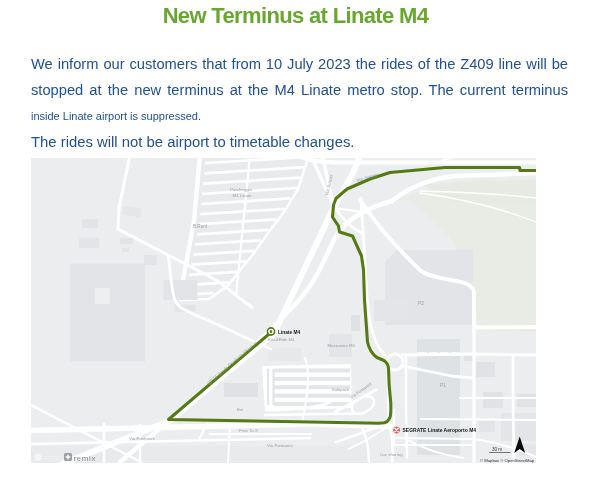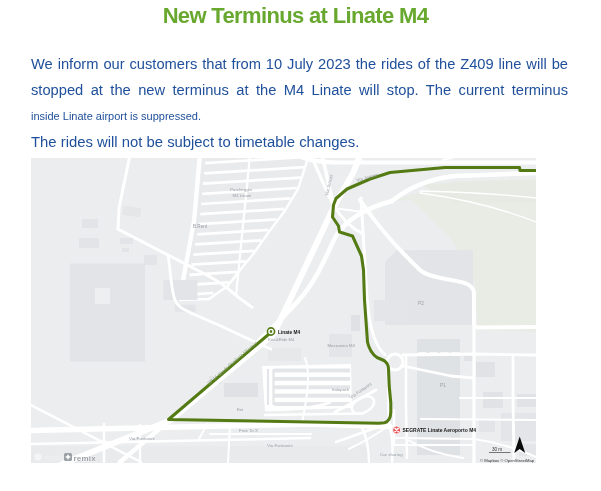--- a/index.html
+++ b/index.html
@@ -11,26 +11,26 @@
 </head>
 <body>
 
 <div class="title">New Terminus at Linate M4</div>
 
 <div class="para" style="top:51px;">
     <span class="jl" style="display:block;">We inform our customers that from 10 July 2023 the rides of the Z409 line will be</span>
   </div>
 
 <div class="para" style="top:77px;">
-    <span class="jl" style="display:block;">stopped at the new terminus at the M4 Linate will stop. The current terminus</span>
+    <span class="jl" style="display:block;">stopped at the new terminus at the M4 Linate metro stop. The current terminus</span>
   </div>
 
 <div class="para" style="top:103px;font-size:11px;">inside Linate airport is suppressed.</div>
 
-<div class="para" style="top:129px;font-size:14.85px;">The rides will not be subject to timetable changes.</div>
+<div class="para" style="top:129px;font-size:14.85px;">The rides will not be airport to timetable changes.</div>
 
 <div style="position:absolute;left:31px;top:158px;width:505px;height:305px;">
 <svg width="505" height="305" viewBox="0 0 505 305" style="display:block">
 
   <rect x="0" y="0" width="505" height="305" fill="#ebedee"></rect>
 
   <rect x="0" y="288" width="340" height="17" fill="#e8eaec"></rect>
 
   <path d="M361,43 L424,23 L505,21 L505,174 L447,172 L443,122 L420,80 L380,42 Z" fill="#e9ebe5"></path>
   <polygon points="390,26 505,22 505,45 424,45" fill="#e7eae2"></polygon>

